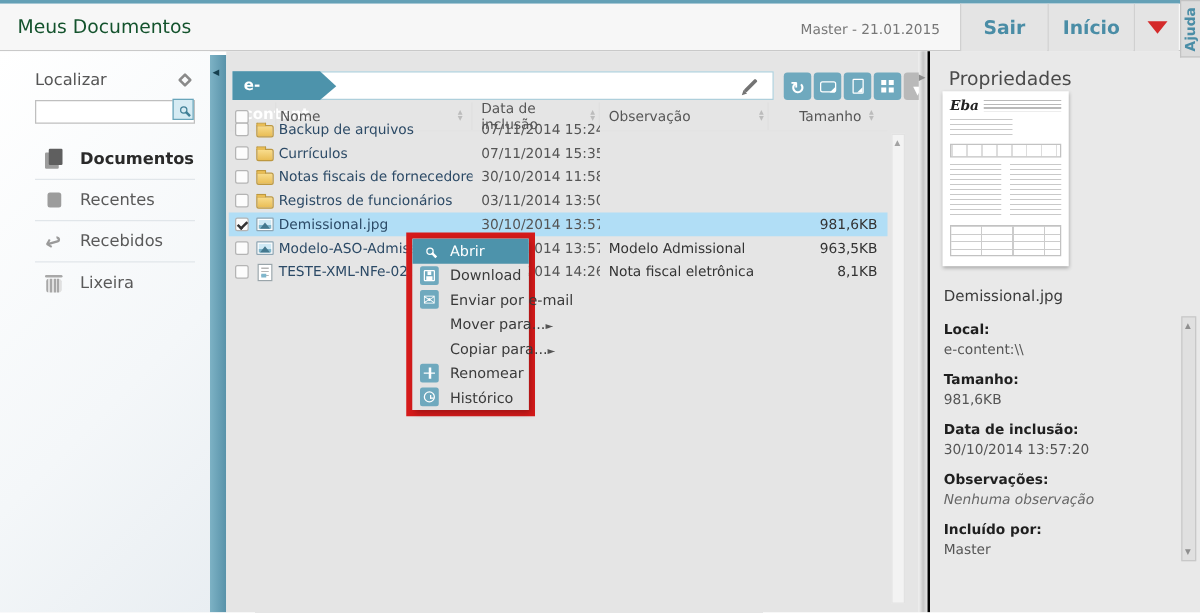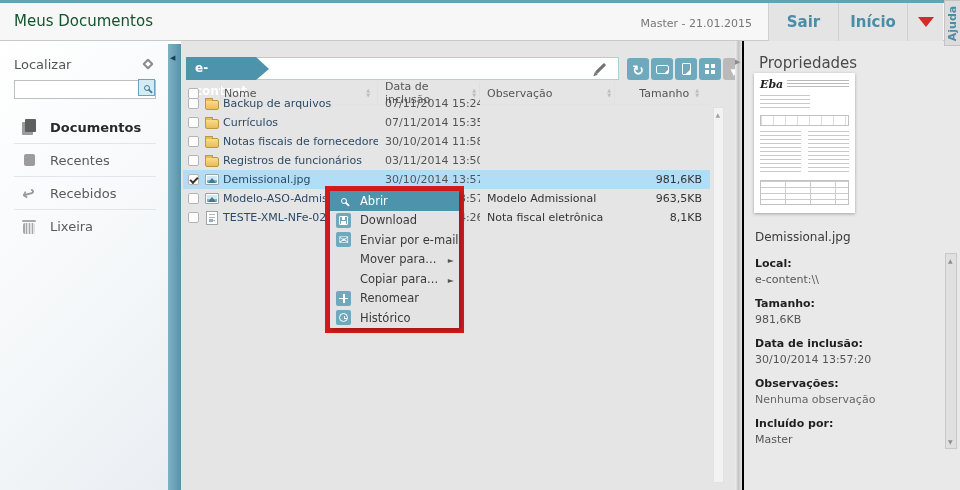--- a/index.html
+++ b/index.html
@@ -18,21 +18,21 @@
   .hbtn.inicio{left:838px;width:69px;}
   .hbtn.arrowbtn{left:907px;width:36px;}
   .red-tri{width:0;height:0;border-left:8px solid transparent;border-right:8px solid transparent;border-top:10px solid #d42a2a;}
   .ajuda-tab{position:absolute;right:0;top:0;width:16px;height:46px;background:#dcdcdc;border:1px solid #c3c3c3;border-right:none;
              display:flex;align-items:center;justify-content:center;z-index:6;cursor:pointer;}
   .ajuda-tab span{transform:rotate(-90deg);font-size:11px;font-weight:bold;color:#4a8da6;white-space:nowrap;}
 
   
   .sidebar{position:absolute;left:0;top:41px;width:168px;height:449px;
            background:linear-gradient(135deg,#ffffff 0%,#f4f7f9 60%,#e9eef2 100%);
-           padding:14px 12px 0 14px;}
+           padding:14px 12px 0 28px;}
   .loc-row{display:flex;justify-content:space-between;align-items:center;color:#555;font-size:13px;height:18px;}
   .g-diamond{width:8px;height:8px;border:2px solid #8a8a8a;transform:rotate(45deg);border-radius:1px;display:inline-block;margin-right:4px;cursor:pointer;}
   .search-box{margin-top:5px;position:relative;height:19px;}
   .search-box input{width:100%;height:19px;border:1px solid #bfbfbf;background:#fff;padding:0 20px 0 4px;font-size:11px;outline:none;}
   .search-btn{position:absolute;right:1px;top:1px;width:17px;height:17px;background:#d5ebf3;border:1px solid #69a5ba;
               display:flex;align-items:center;justify-content:center;cursor:pointer;color:#3f7f96;}
   #side-items{margin-top:14px;}
   .side-item{display:flex;align-items:center;height:33px;border-bottom:1px solid #e1e6ea;padding-left:2px;cursor:pointer;}
   .side-item:last-child{border-bottom:none;}
   .side-item .sicon{width:26px;display:flex;justify-content:center;align-items:center;}
@@ -100,21 +100,21 @@
   .ic-image::after{content:"";position:absolute;left:2px;bottom:1px;border-left:4px solid transparent;border-right:4px solid transparent;border-bottom:5px solid #44788e;}
   .ic-xml{width:12px;height:14px;background:#fff;border:1px solid #9aa5aa;position:relative;}
   .ic-xml::before{content:"";position:absolute;left:2px;right:2px;top:2px;height:7px;background:repeating-linear-gradient(#b5b5b5 0 1px,transparent 1px 3px);}
   .ic-xml::after{content:"";position:absolute;left:2px;bottom:2px;width:4px;height:3px;background:#7fb6cc;}
 
   .tscroll{position:absolute;left:532px;top:66px;width:11px;height:376px;background:#f3f3f3;border:1px solid #e2e2e2;cursor:pointer;}
   .tscroll .up::before{content:"▲";font-size:6px;color:#a3a3a3;position:absolute;left:1.5px;top:3px;}
 
   
   .menu-frame{position:absolute;left:325px;top:186px;border:5px solid var(--red);z-index:20;}
-  .menu{width:129px;background:#e3e3e3;box-shadow:2px 2px 5px rgba(0,0,0,.25);}
+  .menu{width:93px;background:#e3e3e3;box-shadow:2px 2px 5px rgba(0,0,0,.25);}
   .mitem{height:19.5px;display:flex;align-items:center;font-size:11.5px;color:#3a3a3a;cursor:pointer;}
   .mitem.hl{background:var(--accent);color:#fff;}
   .micon{width:15px;height:15px;border-radius:2px;background:var(--btn);margin-left:6px;display:flex;align-items:center;justify-content:center;color:#fff;flex:none;}
   .mitem.hl .micon{background:transparent;}
   .mspace{width:15px;margin-left:6px;flex:none;}
   .mlabel{margin-left:9px;white-space:nowrap;flex:1;}
   .subarr::before{content:"►";font-size:8px;color:#555;margin-right:5px;}
   .g-mag{width:6px;height:6px;border:1.5px solid currentColor;border-radius:50%;position:relative;}
   .g-mag::after{content:"";position:absolute;width:4.5px;height:1.5px;background:currentColor;right:-4px;bottom:-1.5px;transform:rotate(45deg);}
   .g-floppy{width:9px;height:9px;border:1px solid #fff;border-radius:1px;position:relative;}
@@ -144,21 +144,21 @@
   .pv-l1{width:56%;height:15px;margin-bottom:5px;}
   .pv-box{height:11px;border:1px solid #c2c2c2;margin-bottom:5px;background:repeating-linear-gradient(90deg,#ddd 0 1px,transparent 1px 12px);}
   .pv-cols{display:flex;justify-content:space-between;margin-bottom:5px;}
   .pv-cols .pv-lines{width:46%;height:44px;}
   .pv-table{height:25px;border:1px solid #c2c2c2;background:repeating-linear-gradient(90deg,transparent 0 24px,#ccc 24px 25px),repeating-linear-gradient(#ccc 0 1px,transparent 1px 6px);}
   .fname{position:absolute;left:11px;top:189px;font-size:12px;color:#3a3a3a;}
   #pfields{position:absolute;left:11px;top:216px;width:185px;}
   .pfield{margin-bottom:11px;}
   .plabel{font-size:11px;font-weight:bold;color:#1f1f1f;}
   .pvalue{font-size:11px;color:#555;margin-top:3px;}
-  .pvalue.italic{color:#666;}
+  .pvalue.italic{font-style:italic;color:#666;}
   .pscroll{position:absolute;right:3px;top:212px;width:12px;height:196px;background:#e0e0e0;border:1px solid #c8c8c8;cursor:pointer;}
   .pscroll .up::before{content:"▲";font-size:6px;color:#8f8f8f;position:absolute;left:2px;top:3px;}
   .pscroll .dn::before{content:"▼";font-size:6px;color:#8f8f8f;position:absolute;left:2px;bottom:3px;}
 </style>
 </head>
 <body>
 
 <div id="app" style="--accent: #4d93ab; --btn: #6fa9be; --sel: #b1def6; --red: #d51a1a; --panel: #e9e9e9;">
   <div class="top-strip"></div>
 

